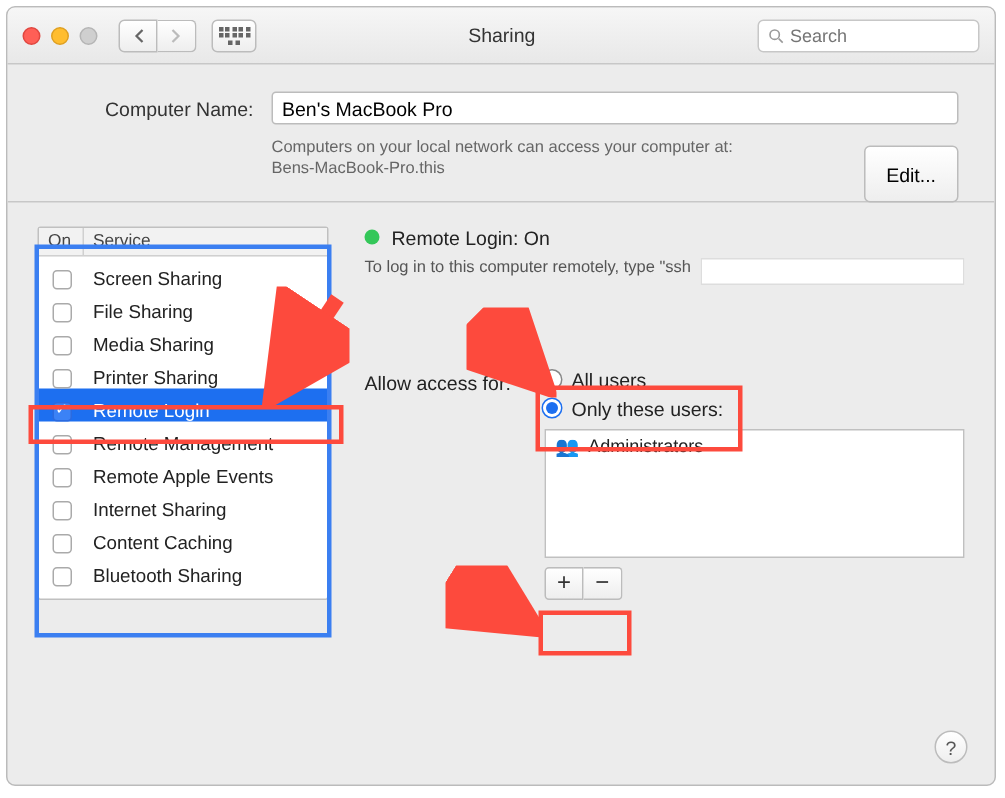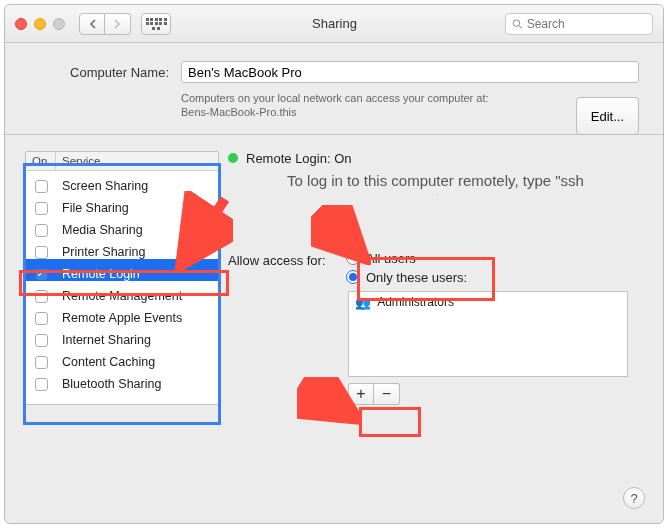--- a/index.html
+++ b/index.html
@@ -105,21 +105,21 @@
     height: 38px;
     padding: 0 14px;
     background: linear-gradient(#fff,#eee);
     border: 1px solid #bcbcbc;
     border-radius: 4px;
     font-size: 13px;
   }
   .mainarea {
     display: flex;
     padding: 16px 20px 12px 20px;
-    gap: 9px;
+    gap: 24px;
     position: relative;
   }
   .servicebox {
     width: 194px;
     background: #fff;
     border: 1px solid #c0c0c0;
     border-radius: 2px;
     font-size: 12.5px;
   }
   .svc-head {
@@ -139,21 +139,21 @@
     width: 13px; height: 13px;
     border: 1px solid #aaa;
     border-radius: 3px;
     background: #fff;
     display:flex; align-items:center; justify-content:center;
   }
   .chk.on { background: #3b82f6; border-color:#2b6adf; color:#fff; font-size:10px; line-height:1;}
   .rightcol { flex: 1; position: relative; }
   .statusline { display:flex; align-items:center; gap:8px; font-size:13px; }
   .greendot { width:10px; height:10px; border-radius:50%; background:#34c759;}
-  .loghint { font-size: 15px; color:#555; margin-top: 6px; display:flex; align-items:center; gap:4px;flex-direction:column;}
+  .loghint { font-size: 11px; color:#555; margin-top: 6px; display:flex; align-items:flex-start; gap:4px;}
   .loghint .blank { flex:1; height:18px; background:#fff; border:1px solid #ddd; margin-left:2px;}
   .accessrow { margin-top: 56px; display:flex; align-items: flex-start; gap: 8px;}
   .accesslbl { width: 110px; text-align: left; padding-top:2px;}
   .radios { display:flex; flex-direction:column; gap:4px; }
   .radiorow { display:flex; align-items:center; gap:6px; }
   .radio {
     width:14px; height:14px; border-radius:50%;
     border:1px solid #888; background:#fff;
     display:flex; align-items:center; justify-content:center;
   }

